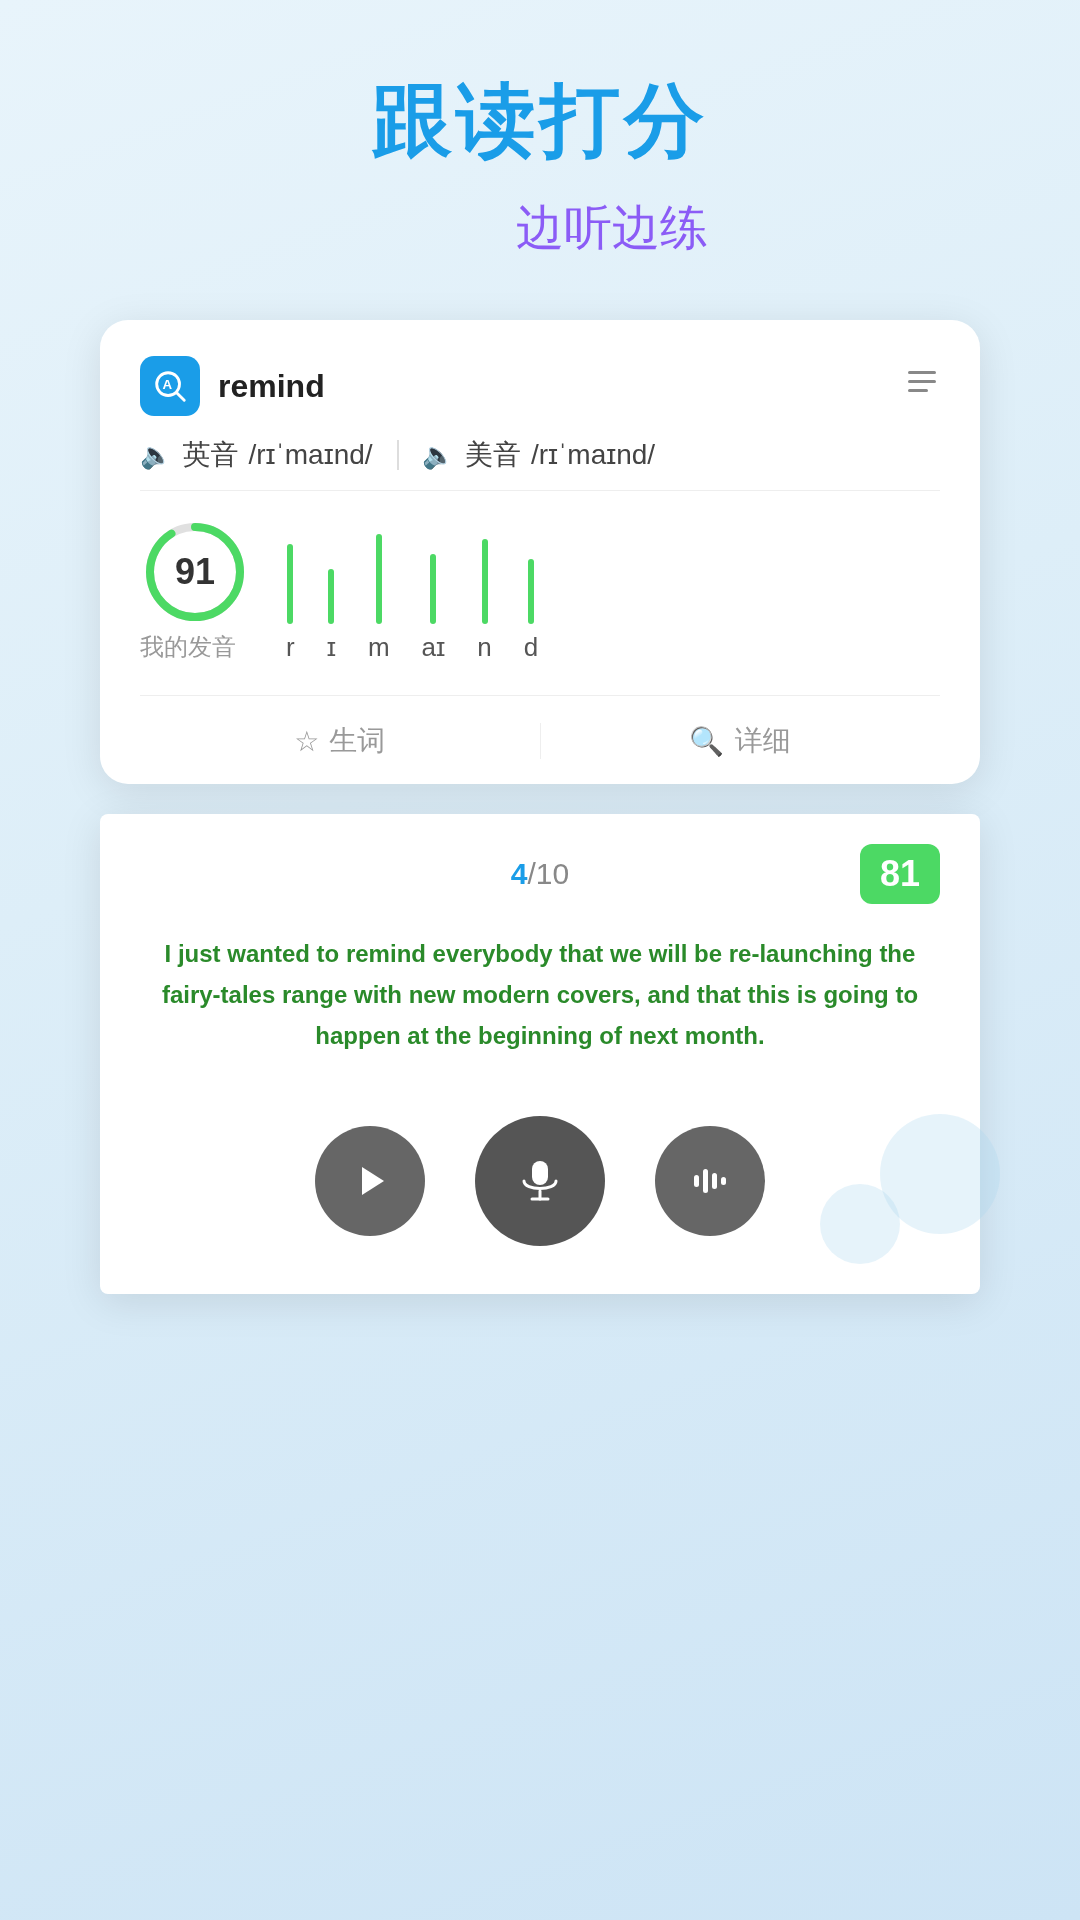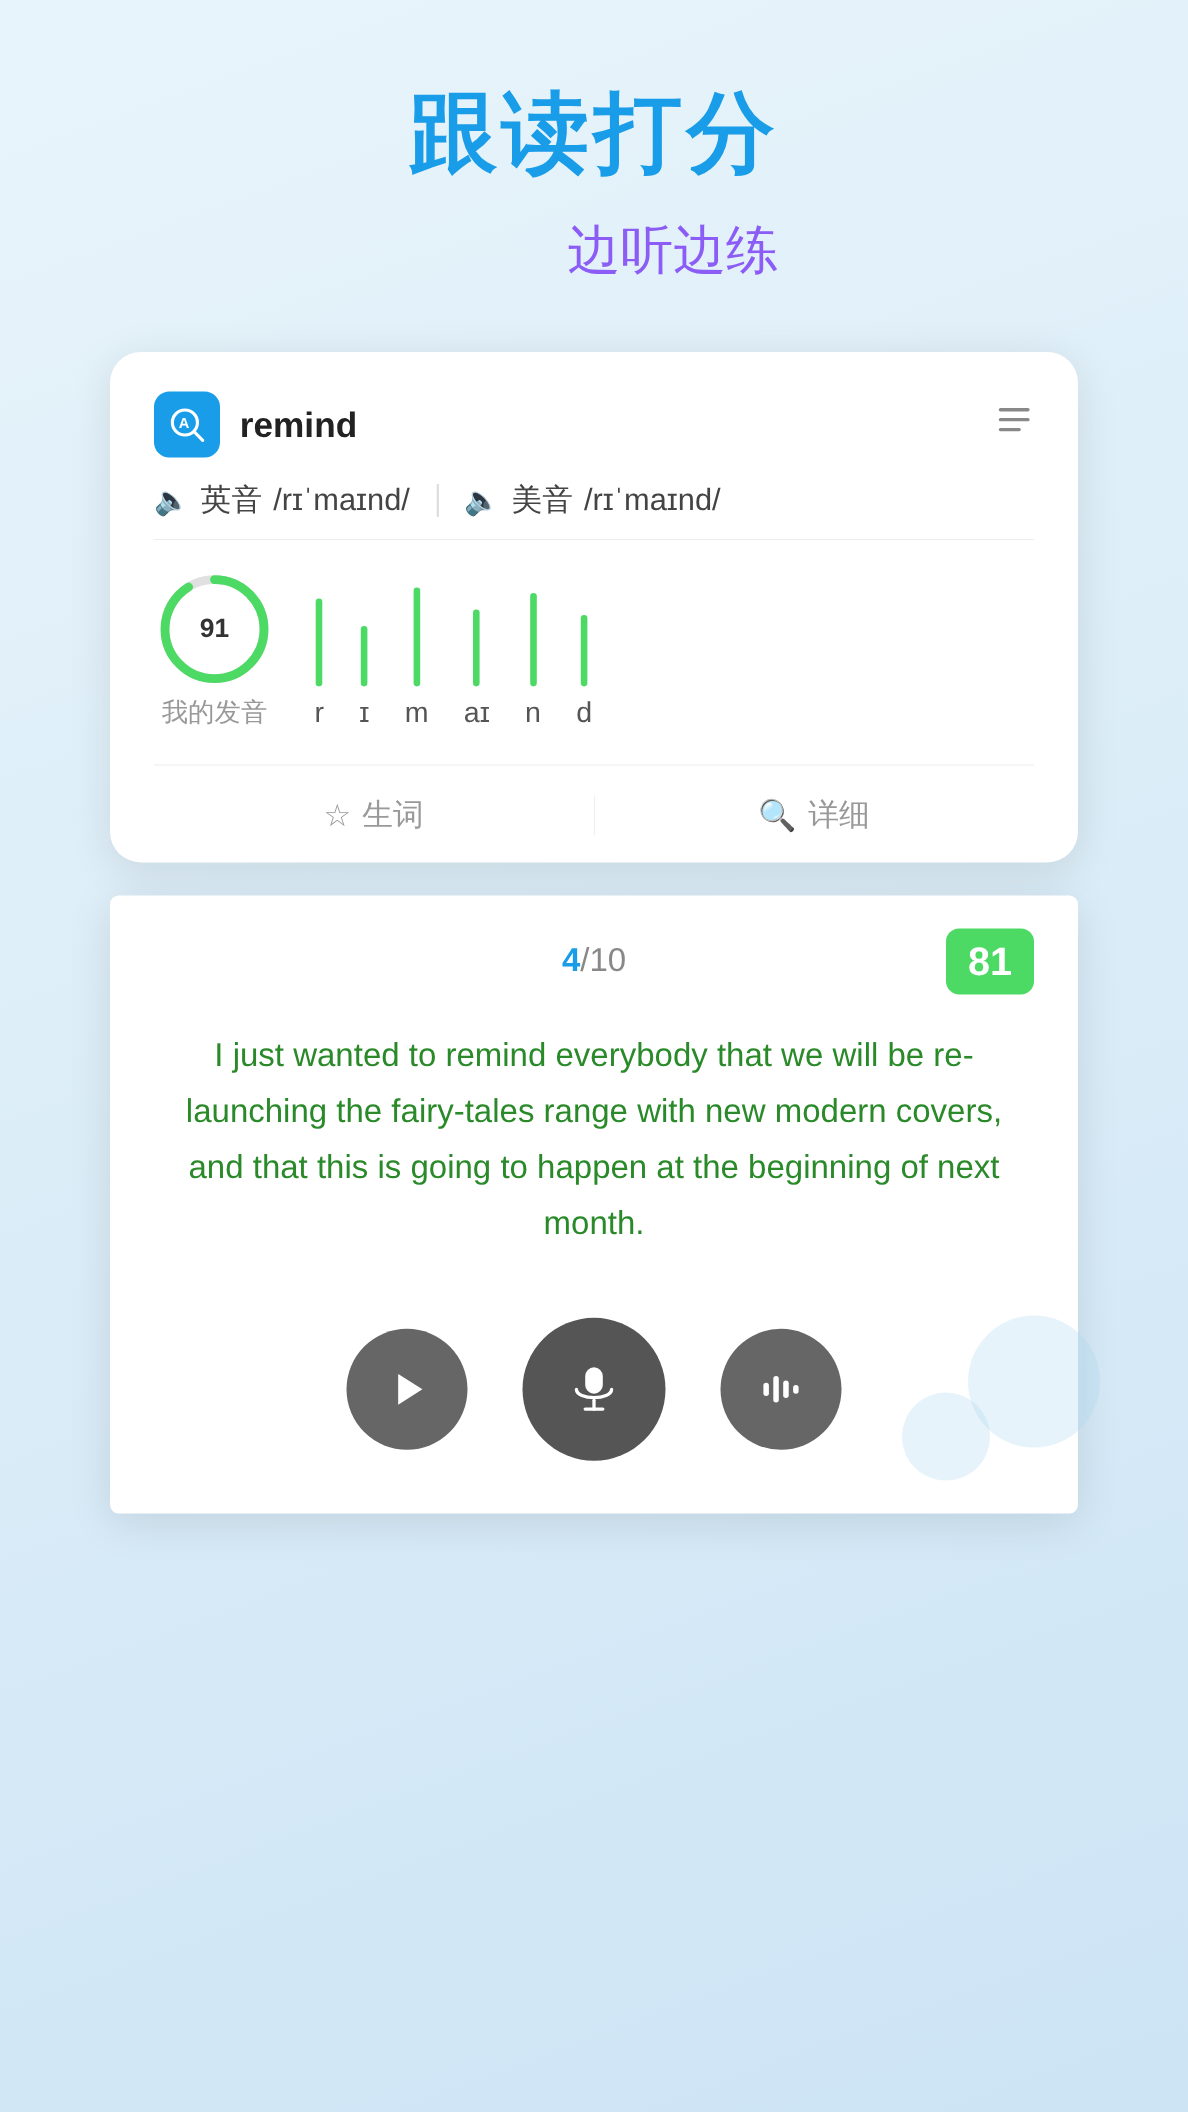--- a/index.html
+++ b/index.html
@@ -160,21 +160,21 @@
       stroke-linecap: round;
       stroke-dasharray: 283;
       stroke-dashoffset: 28; 
     }
 
     .score-number {
       position: absolute;
       top: 50%;
       left: 50%;
       transform: translate(-50%, -50%);
-      font-size: 24px;
+      font-size: 36px;
       font-weight: 700;
       color: #333;
     }
 
     .phoneme-bars {
       display: flex;
       align-items: flex-end;
       gap: 32px;
       flex: 1;
     }
@@ -193,21 +193,20 @@
     }
 
     .phoneme-label {
       font-size: 26px;
       color: #555;
     }
 
     .my-pronunciation {
       font-size: 24px;
       color: #999;
-      text-align: center;
       margin-top: 4px;
       width: 110px;
     }
 
     
     .action-bar {
       display: flex;
       align-items: center;
       justify-content: center;
       gap: 0;
@@ -267,25 +266,25 @@
       font-weight: 700;
       width: 80px;
       height: 60px;
       border-radius: 12px;
       display: flex;
       align-items: center;
       justify-content: center;
     }
 
     .practice-text {
-      font-size: 30px;
+      font-size: 24px;
       line-height: 1.7;
       text-align: center;
       color: #2a8a2a;
-      font-weight: 400;
+      font-weight: 700;
       margin-bottom: 60px;
     }
 
     
     .controls {
       display: flex;
       justify-content: center;
       align-items: center;
       gap: 50px;
       margin-top: 10px;

